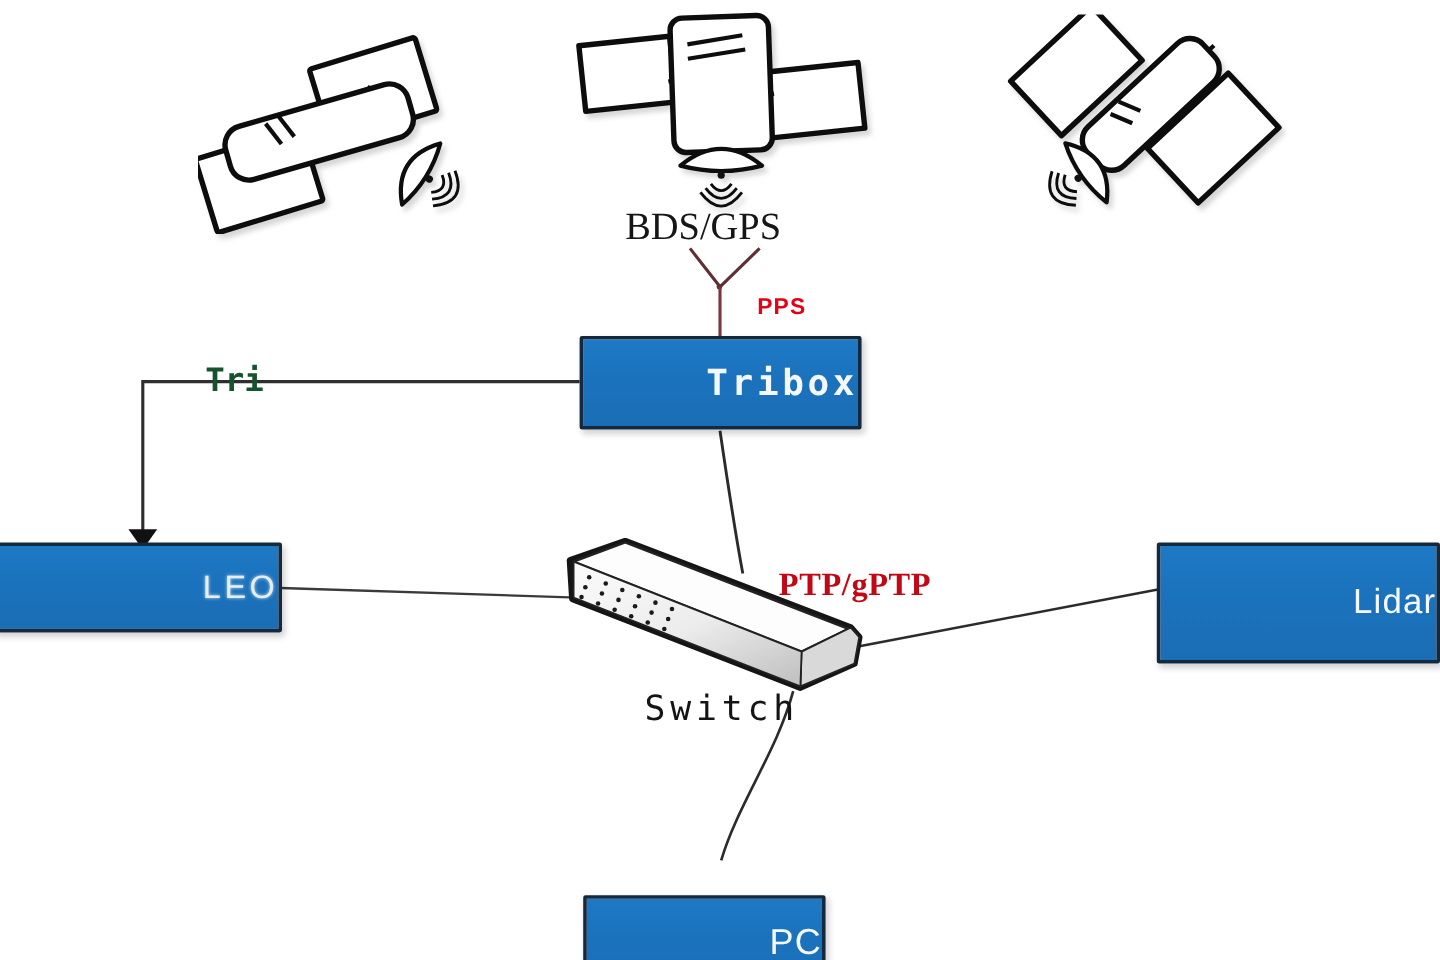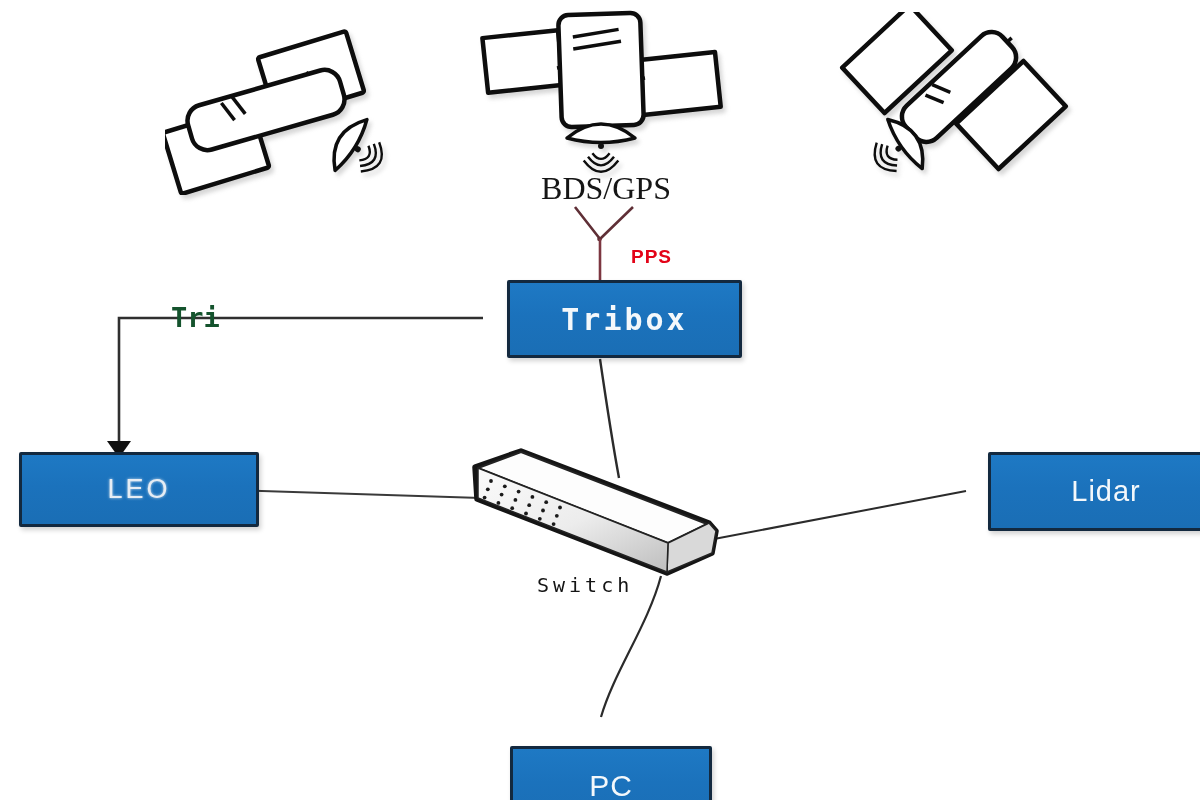--- a/index.html
+++ b/index.html
@@ -6,37 +6,37 @@
   #canvas{position:relative;width:1200px;height:800px;background:#ffffff;overflow:hidden;
           font-family:"Liberation Sans",sans-serif;}
   svg{display:block;}
   .abs{position:absolute;}
   #wires{left:0;top:0;width:1200px;height:800px;z-index:1;}
   .sat{z-index:1;filter:drop-shadow(3px 4px 2px rgba(140,140,140,.35));}
   .node{position:absolute;z-index:2;box-sizing:border-box;
         background:linear-gradient(180deg,#1e79c4 0%,#1b72bc 45%,#1a6eb5 100%);
         border:3px solid #13293f;border-radius:2px;
         box-shadow:2px 3px 5px rgba(0,0,0,.18);
-        display:flex;align-items:center;justify-content:center;color:#f4f8fb;margin-left:24px;}
+        display:flex;align-items:center;justify-content:flex-end;color:#f4f8fb;}
   .node.tribox{font-family:"DejaVu Sans Mono",monospace;font-weight:bold;
                font-size:30px;letter-spacing:3px;}
   .node.leo{font-size:27px;letter-spacing:3px;color:#e6edf4;
             text-shadow:0 0 3px rgba(235,242,248,.85);}
   .node.lidar{font-size:29px;letter-spacing:1px;}
   .node.pc{font-size:30px;letter-spacing:1px;}
   .lbl{position:absolute;z-index:3;white-space:nowrap;}
   .lbl.bds{font-family:"Liberation Serif",serif;font-size:32px;color:#161616;
-           width:170px;text-align:center;}
+           width:170px;}
   .lbl.pps{font-family:"Liberation Sans",sans-serif;font-weight:bold;font-size:19px;
            color:#e30318;letter-spacing:1px;}
   .lbl.tri{font-family:"DejaVu Sans Mono",monospace;font-weight:bold;font-size:27px;
            color:#14532d;}
   .lbl.ptp{font-family:"Liberation Serif",serif;font-weight:bold;font-size:27px;
            color:#c10814;letter-spacing:.5px;}
-  .lbl.switch{font-family:"DejaVu Sans Mono",monospace;font-size:20px;color:#141414;
+  .lbl.switch{font-family:"DejaVu Sans Mono",monospace;font-size:29px;color:#141414;
               letter-spacing:4px;}
 </style>
 </head>
 <body>
 
 <div id="canvas">
 
   <svg id="wires" class="abs" viewBox="0 0 1200 800" xmlns="http://www.w3.org/2000/svg">
     <defs>
       <linearGradient id="swgrad" x1="0" y1="0" x2="0.9" y2="1">
@@ -154,30 +154,31 @@
   </svg>
 
   <div class="node tribox" style="left:483px;top:280px;width:235px;height:78px">
     <span>Tribox</span>
   </div>
 
   <div class="node leo" style="left:-5px;top:452px;width:240px;height:75px">
     <span>LEO</span>
   </div>
 
-  <div class="node lidar" style="left:964px;top:452px;width:236px;height:79px">
+  <div class="node lidar" style="left:964px;top:452px;width:236px;height:101px">
     <span>Lidar</span>
   </div>
 
   <div class="node pc" style="left:486px;top:746px;width:202px;height:80px">
     <span>PC</span>
   </div>
 
   <div class="lbl bds" style="left:521px;top:170px">BDS/GPS</div>
 
   <div class="lbl pps" style="left:631px;top:246px">PPS</div>
 
   <div class="lbl tri" style="left:171px;top:302px">Tri</div>
 
+  <div class="lbl ptp" style="left:649px;top:472px">PTP/gPTP</div>
 
   <div class="lbl switch" style="left:537px;top:573px">Switch</div>
 
 </div>
 
 </body></html>

